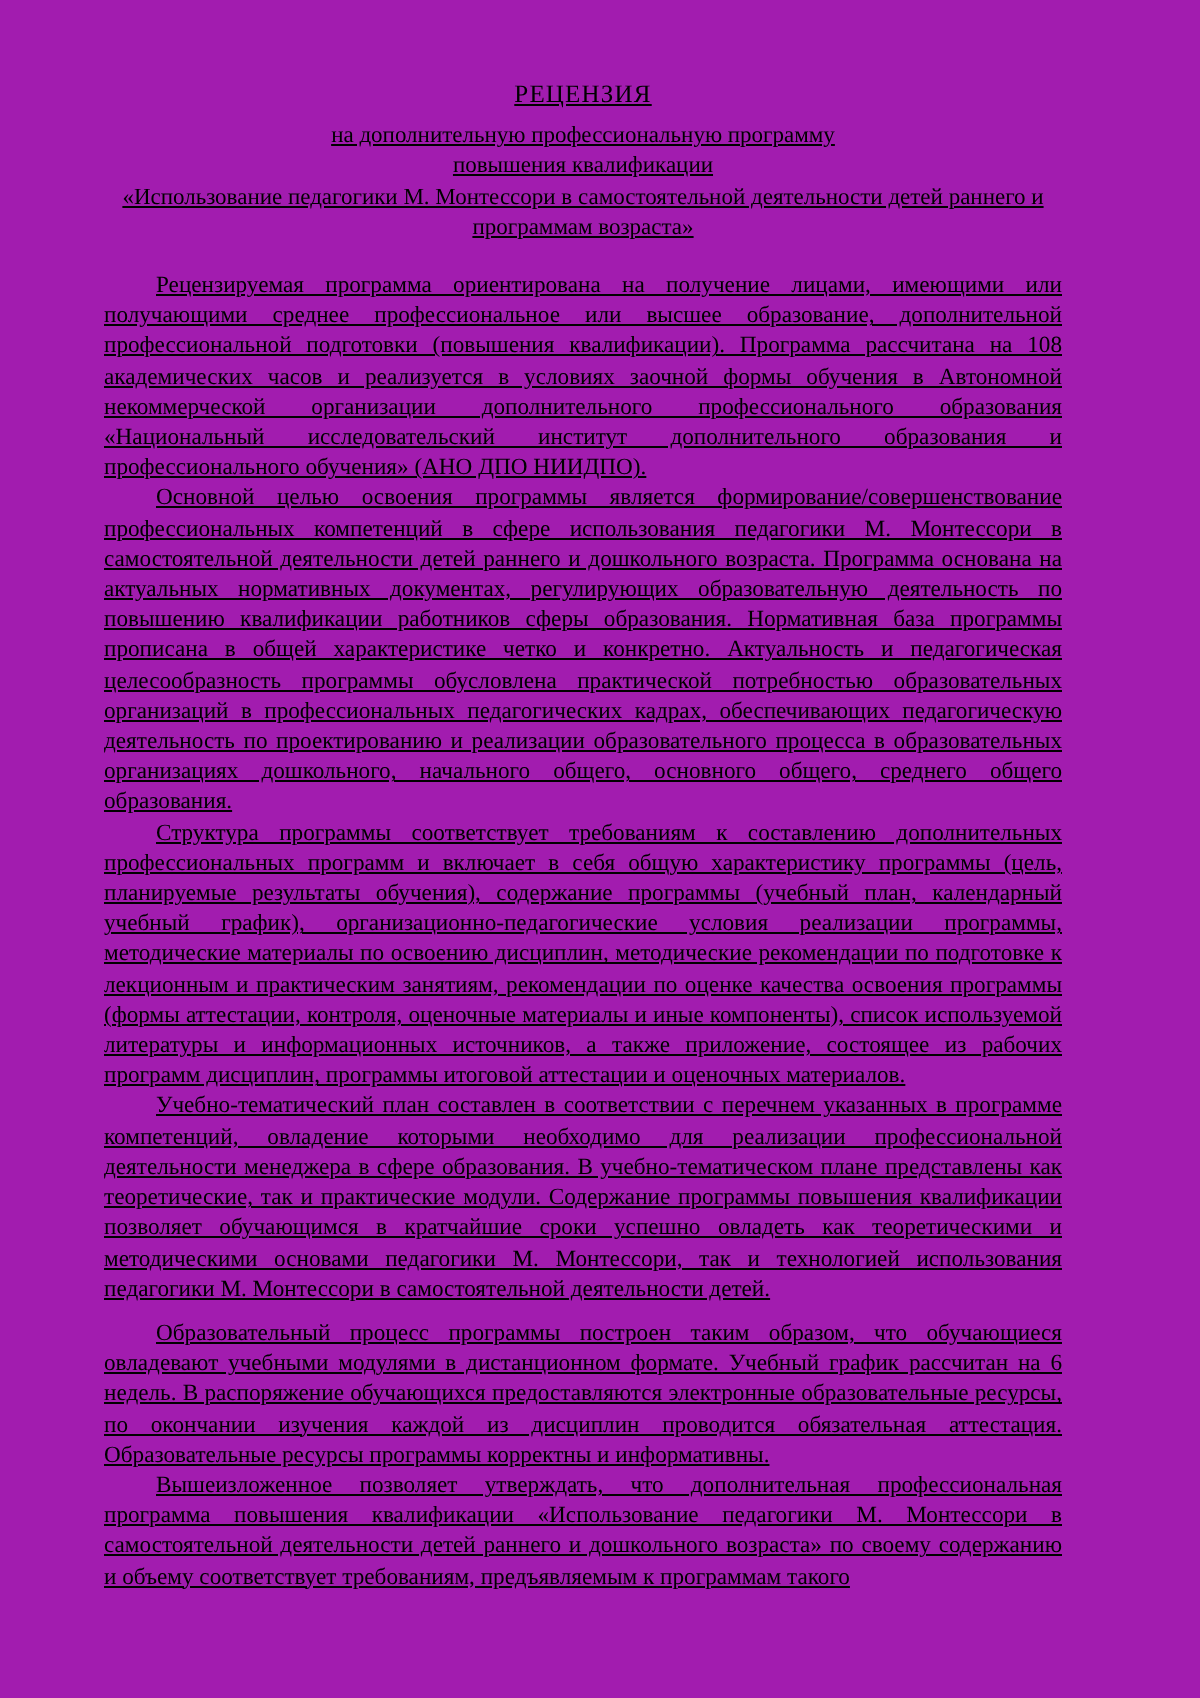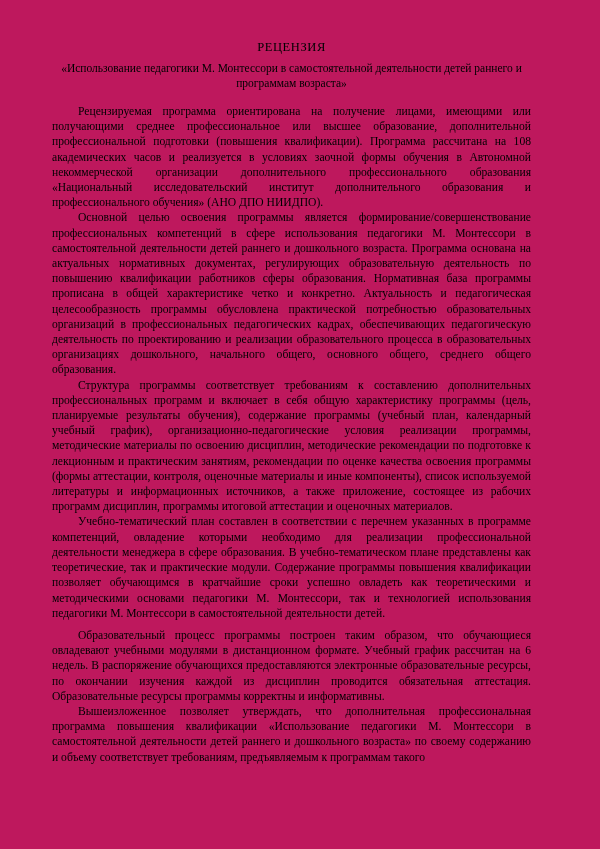--- a/index.html
+++ b/index.html
@@ -12,21 +12,22 @@
     height: 849px;
     font-family: "Liberation Serif", serif;
     color: #000000;
     overflow: hidden;
   }
   .page {
     width: 600px;
     height: 849px;
     box-sizing: border-box;
     padding: 40px 69px 20px 52px;
-    background: #be185d;
+    background: #a21caf;
+    text-decoration: underline;
   }
   .doc-title {
     text-align: center;
     font-size: 12.5px;
     letter-spacing: 0.6px;
     font-weight: normal;
     margin: 0 0 6px 0;
   }
   .subtitle-block {
     text-align: center;
@@ -55,20 +56,22 @@
   }
 </style>
 </head>
 <body>
 
 <div class="page">
 
   <h1 class="doc-title">РЕЦЕНЗИЯ</h1>
 
   <div class="subtitle-block">
+    <span class="subtitle-line">на дополнительную профессиональную программу</span>
+    <span class="subtitle-line">повышения квалификации</span>
     <span class="prog-name">«Использование педагогики М. Монтессори в самостоятельной деятельности детей раннего и программам возраста»</span>
   </div>
 
   <p class="body-par">Рецензируемая программа ориентирована на получение лицами, имеющими или получающими среднее профессиональное или высшее образование, дополнительной профессиональной подготовки (повышения квалификации). Программа рассчитана на 108 академических часов и реализуется в условиях заочной формы обучения в Автономной некоммерческой организации дополнительного профессионального образования «Национальный исследовательский институт дополнительного образования и профессионального обучения» (АНО ДПО НИИДПО).</p>
   <p class="body-par">Основной целью освоения программы является формирование/совершенствование профессиональных компетенций в сфере использования педагогики М. Монтессори в самостоятельной деятельности детей раннего и дошкольного возраста. Программа основана на актуальных нормативных документах, регулирующих образовательную деятельность по повышению квалификации работников сферы образования. Нормативная база программы прописана в общей характеристике четко и конкретно. Актуальность и педагогическая целесообразность программы обусловлена практической потребностью образовательных организаций в профессиональных педагогических кадрах, обеспечивающих педагогическую деятельность по проектированию и реализации образовательного процесса в образовательных организациях дошкольного, начального общего, основного общего, среднего общего образования.</p>
   <p class="body-par">Структура программы соответствует требованиям к составлению дополнительных профессиональных программ и включает в себя общую характеристику программы (цель, планируемые результаты обучения), содержание программы (учебный план, календарный учебный график), организационно-педагогические условия реализации программы, методические материалы по освоению дисциплин, методические рекомендации по подготовке к лекционным и практическим занятиям, рекомендации по оценке качества освоения программы (формы аттестации, контроля, оценочные материалы и иные компоненты), список используемой литературы и информационных источников, а также приложение, состоящее из рабочих программ дисциплин, программы итоговой аттестации и оценочных материалов.</p>
   <p class="body-par">Учебно-тематический план составлен в соответствии с перечнем указанных в программе компетенций, овладение которыми необходимо для реализации профессиональной деятельности менеджера в сфере образования. В учебно-тематическом плане представлены как теоретические, так и практические модули. Содержание программы повышения квалификации позволяет обучающимся в кратчайшие сроки успешно овладеть как теоретическими и методическими основами педагогики М. Монтессори, так и технологией использования педагогики М. Монтессори в самостоятельной деятельности детей.</p>
   <div class="spacer-small"></div>
   <p class="body-par">Образовательный процесс программы построен таким образом, что обучающиеся овладевают учебными модулями в дистанционном формате. Учебный график рассчитан на 6 недель. В распоряжение обучающихся предоставляются электронные образовательные ресурсы, по окончании изучения каждой из дисциплин проводится обязательная аттестация. Образовательные ресурсы программы корректны и информативны.</p>
   <p class="body-par">Вышеизложенное позволяет утверждать, что дополнительная профессиональная программа повышения квалификации «Использование педагогики М. Монтессори в самостоятельной деятельности детей раннего и дошкольного возраста» по своему содержанию и объему соответствует требованиям, предъявляемым к программам такого</p>

